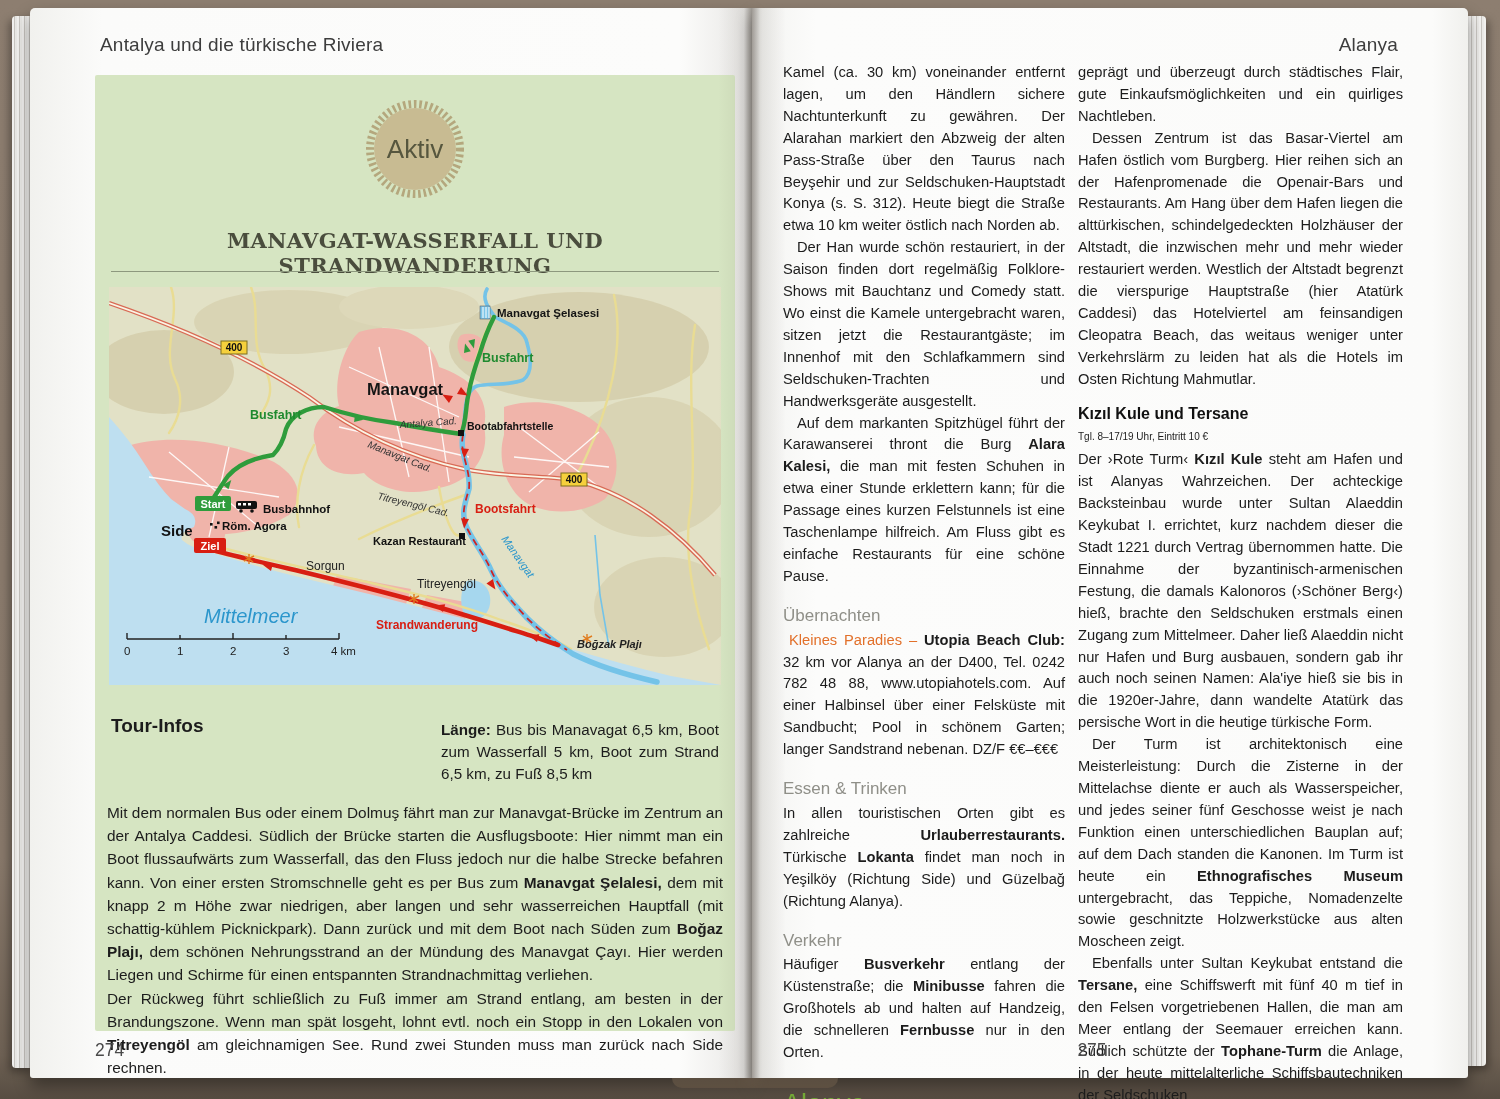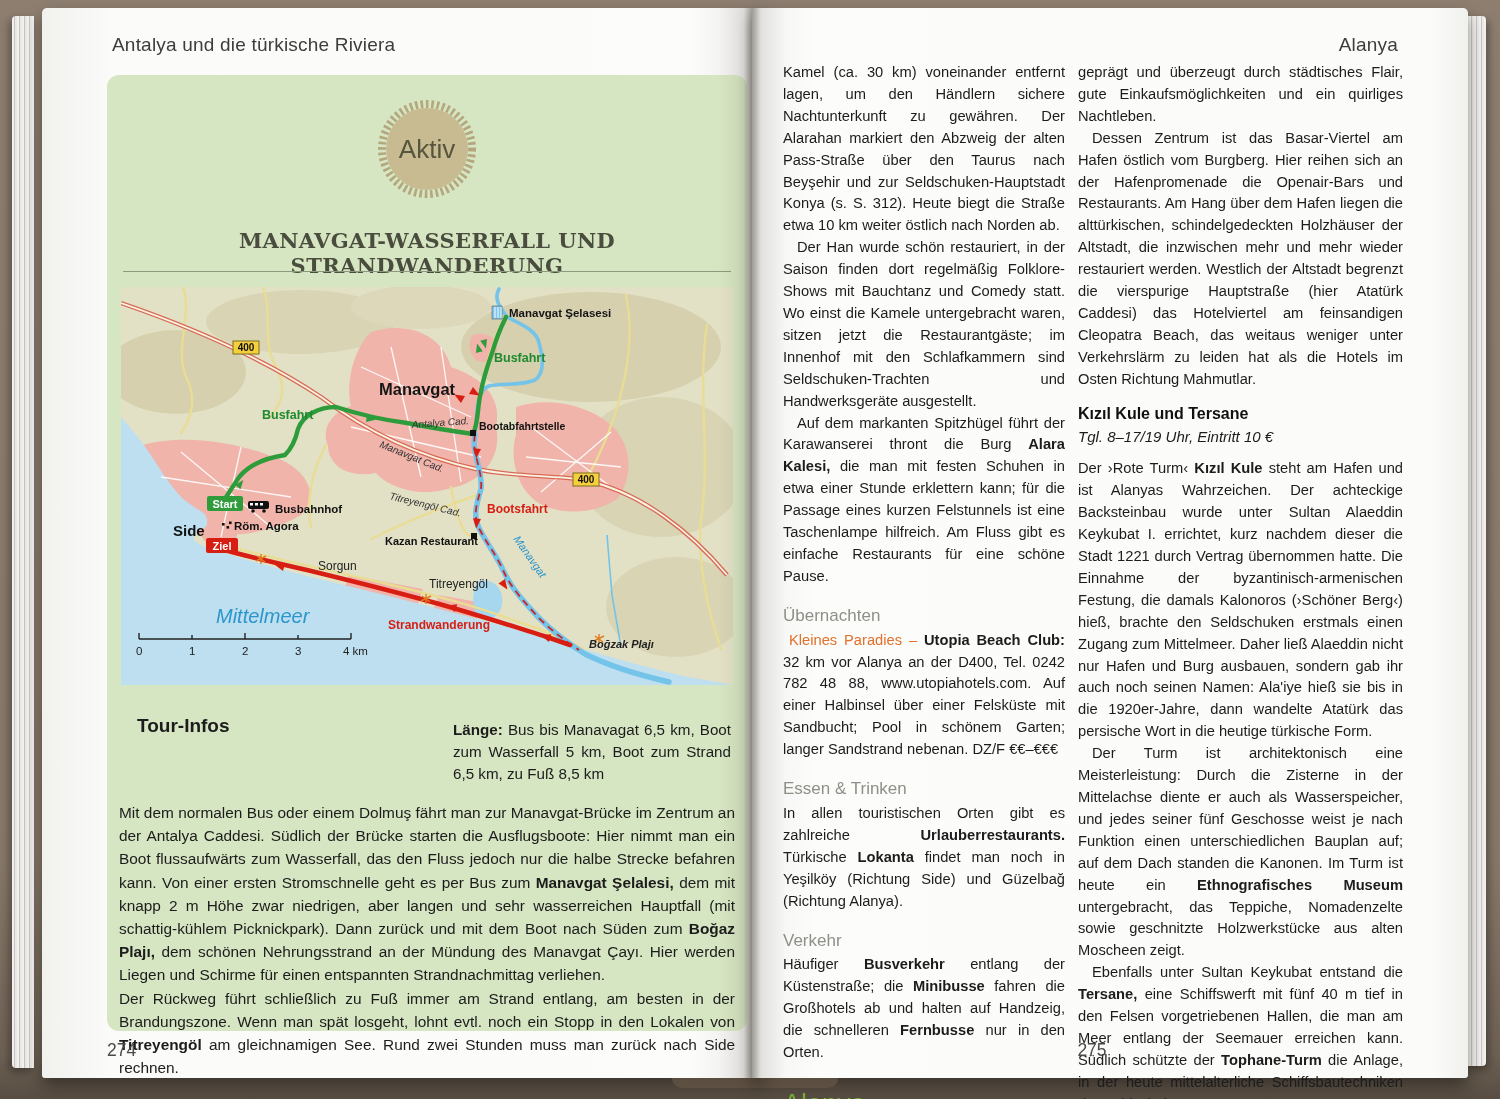--- a/index.html
+++ b/index.html
@@ -10,62 +10,62 @@
   }
   .edge-left{position:absolute;left:12px;top:16px;width:22px;height:1052px;border-radius:4px 0 0 4px;
     background:repeating-linear-gradient(90deg,#f2f1ef 0 2px,#c7c4bf 2px 3px,#e9e8e5 3px 5px);
     box-shadow:-3px 4px 8px rgba(0,0,0,.35);}
   .edge-right{position:absolute;left:1464px;top:16px;width:22px;height:1050px;border-radius:0 4px 4px 0;
     background:repeating-linear-gradient(90deg,#f2f1ef 0 2px,#c9c6c1 2px 3px,#ebeae7 3px 5px);
     box-shadow:3px 4px 8px rgba(0,0,0,.35);}
   .spine-bottom{position:absolute;left:672px;top:1070px;width:166px;height:18px;
     background:linear-gradient(180deg,#a08a72,#6f5f4e);border-radius:0 0 10px 10px;}
   .page{position:absolute;top:8px;height:1070px;box-shadow:0 8px 16px rgba(0,0,0,.4);}
-  .page-left{left:42px;width:722px;border-radius:5px 0 0 3px;
+  .page-left{left:30px;width:722px;border-radius:5px 0 0 3px;
     background:linear-gradient(90deg,#f1f1ee 0%,#fbfbfa 10%,#fcfcfb 90%,#e9e8e6 99%,#d9d8d5 100%);}
   .page-right{left:752px;width:716px;border-radius:0 5px 3px 0;
     background:linear-gradient(90deg,#dddcd9 0%,#f4f4f2 1.5%,#fcfcfb 9%,#fbfbfa 95%,#f0f0ed 100%);}
   .spine-shadow{position:absolute;left:718px;top:8px;width:68px;height:1070px;pointer-events:none;z-index:6;
     background:linear-gradient(90deg,rgba(0,0,0,0) 0%,rgba(60,50,40,.08) 38%,rgba(60,50,40,.38) 50%,rgba(60,50,40,.10) 62%,rgba(0,0,0,0) 100%);}
   .runhead{position:absolute;top:26px;font-size:19px;color:#3d3d3d;letter-spacing:.2px;}
   .runhead-left{left:70px;}
   .runhead-right{right:70px;text-align:right;}
   .pagenum{position:absolute;top:1032px;font-size:17.5px;color:#4a4a4a;}
   .pagenum-left{left:65px;width:640px;text-align:left;}
   .pagenum-right{left:31px;width:618px;text-align:center;}
 
   
-  .activity-box{position:absolute;left:65px;top:67px;width:640px;height:956px;background:#d6e5c2;border-radius:12px;}
+  .activity-box{position:absolute;left:65px;top:67px;width:640px;height:956px;background:#d6e5c2;border-radius:2px;}
   .badge-wrap{position:absolute;left:270px;top:22px;width:100px;height:104px;}
   .activity-title{position:absolute;left:0;top:153px;width:640px;text-align:center;
     font-family:"DejaVu Serif",serif;font-weight:700;font-size:21px;color:#4a4d3d;letter-spacing:.4px;}
   .activity-rule{position:absolute;left:16px;top:196px;width:608px;border-top:1.5px solid #8d987e;}
   .map-wrap{position:absolute;left:14px;top:212px;width:612px;height:398px;}
   .tourinfo{position:absolute;left:16px;top:640px;width:608px;}
-  .tourinfo .ti-left{position:absolute;left:0;top:0;width:320px;margin-left:14px;}
+  .tourinfo .ti-left{position:absolute;left:0;top:0;width:320px;}
   .tourinfo .ti-right{position:absolute;left:330px;top:4px;width:278px;font-size:15.2px;line-height:22px;text-align:justify;}
   .ti-heading{font-size:19px;font-weight:700;margin:0 0 4px 0;}
   .ti-line{font-size:15.2px;line-height:22px;}
   .lp-body{position:absolute;left:12px;top:726px;width:616px;font-size:15.4px;line-height:23.2px;text-align:justify;}
   .lp-body p{margin:0;}
 
   
   .columns{position:absolute;left:31px;top:54px;width:620px;display:flex;gap:13px;}
   .col{font-size:14.7px;line-height:21.9px;text-align:justify;}
   .col1{width:282px;}
   .col2{width:325px;}
   .col p{margin:0;}
   p.ind{text-indent:14px;}
   .sect-heading{font-size:17px;color:#8f8f88;margin:17px 0 3px 0;font-weight:400;}
   .place-heading{margin:30px 0 18px 0;display:flex;align-items:baseline;gap:14px;}
   .place-name{font-size:27px;color:#73a936;font-weight:400;}
   .place-marker{font-size:15px;color:#73a936;}
   .place-ref{font-size:18.5px;color:#2e2e2e;margin-left:-8px;}
   .subhead{font-size:16px;font-weight:700;margin:12px 0 0 0;color:#111;}
-  .meta-line{font-style:italic;font-size:15px;margin:1px 0 11px 0;}
+  .meta-line{font-size:10px;margin:1px 0 2px 0;}
   .seg-b{font-weight:700;}
   .seg-o{color:#e2702a;margin-left:6px;}
   svg text{font-family:"Liberation Sans",sans-serif;}
 </style>
 </head>
 <body>
 
 <div class="edge-left"></div>
 <div class="edge-right"></div>
 <div class="spine-bottom"></div>

